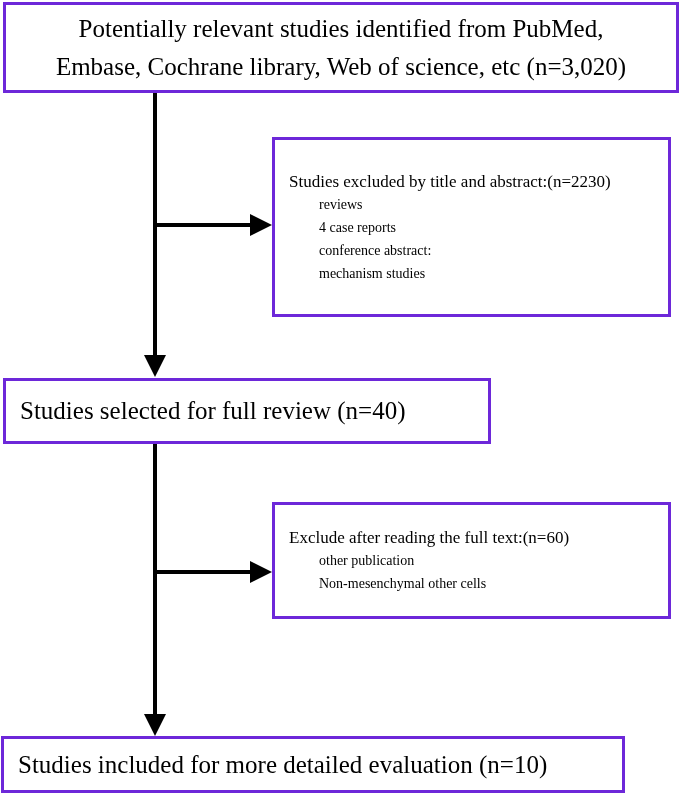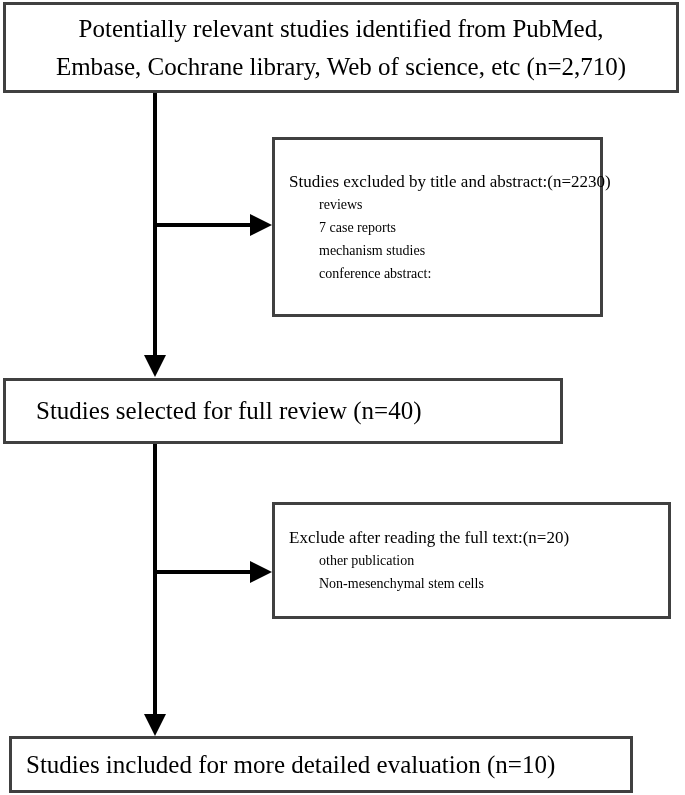--- a/index.html
+++ b/index.html
@@ -17,21 +17,21 @@
     width: 685px;
     height: 795px;
     background: #ffffff;
     overflow: hidden;
   }
 
   
   .node-box {
     position: absolute;
     box-sizing: border-box;
-    border: 3px solid #404040;
+    border: 3px solid #6d28d9;
     background: #ffffff;
     display: flex;
     flex-direction: column;
     justify-content: center;
   }
   .node-box.align-center {
     align-items: center;
     text-align: center;
   }
   .node-box.align-left {
@@ -42,40 +42,40 @@
   .box-identified {
     left: 3px;
     top: 2px;
     width: 676px;
     height: 91px;
     padding: 4px 10px;
   }
   .box-excluded-1 {
     left: 272px;
     top: 137px;
-    width: 331px;
+    width: 399px;
     height: 180px;
     padding: 10px 0 10px 14px;
   }
   .box-full-review {
     left: 3px;
     top: 378px;
-    width: 560px;
+    width: 488px;
     height: 66px;
-    padding: 2px 30px;
+    padding: 2px 14px;
   }
   .box-excluded-2 {
     left: 272px;
     top: 502px;
     width: 399px;
     height: 117px;
     padding: 10px 0 10px 14px;
   }
   .box-included {
-    left: 9px;
+    left: 1px;
     top: 736px;
     width: 624px;
     height: 57px;
     padding: 2px 14px;
   }
 
   
   .title-line {
     font-size: 25px;
     line-height: 38px;
@@ -142,39 +142,39 @@
   .branch-2 { left: 153px; top: 570px; width: 104px; }
   .branch-arrow-2 { left: 250px; top: 561px; }
 </style>
 </head>
 <body>
 
 <div id="flowchart">
 
   <div class="node-box align-center box-identified">
     <div class="title-line">Potentially relevant studies identified from PubMed,</div>
-    <div class="title-line">Embase, Cochrane library, Web of science, etc (n=2,710)</div>
+    <div class="title-line">Embase, Cochrane library, Web of science, etc (n=3,020)</div>
   </div>
 
   <div class="node-box align-left box-excluded-1">
     <div class="excl-head">Studies excluded by title and abstract:(n=2230)</div>
     <div class="excl-item">reviews</div>
-    <div class="excl-item">7 case reports</div>
+    <div class="excl-item">4 case reports</div>
+    <div class="excl-item">conference abstract:</div>
     <div class="excl-item">mechanism studies</div>
-    <div class="excl-item">conference abstract:</div>
   </div>
 
   <div class="node-box align-left box-full-review">
     <div class="mid-line">Studies selected for full review (n=40)</div>
   </div>
 
   <div class="node-box align-left box-excluded-2">
-    <div class="excl-head">Exclude after reading the full text:(n=20)</div>
+    <div class="excl-head">Exclude after reading the full text:(n=60)</div>
     <div class="excl-item">other publication</div>
-    <div class="excl-item">Non-mesenchymal stem cells</div>
+    <div class="excl-item">Non-mesenchymal other cells</div>
   </div>
 
   <div class="node-box align-left box-included">
     <div class="mid-line">Studies included for more detailed evaluation (n=10)</div>
   </div>
 
   <div class="vline trunk-1"></div>
   <div class="arrow-down arrow-1"></div>
 
   <div class="hline branch-1"></div>

